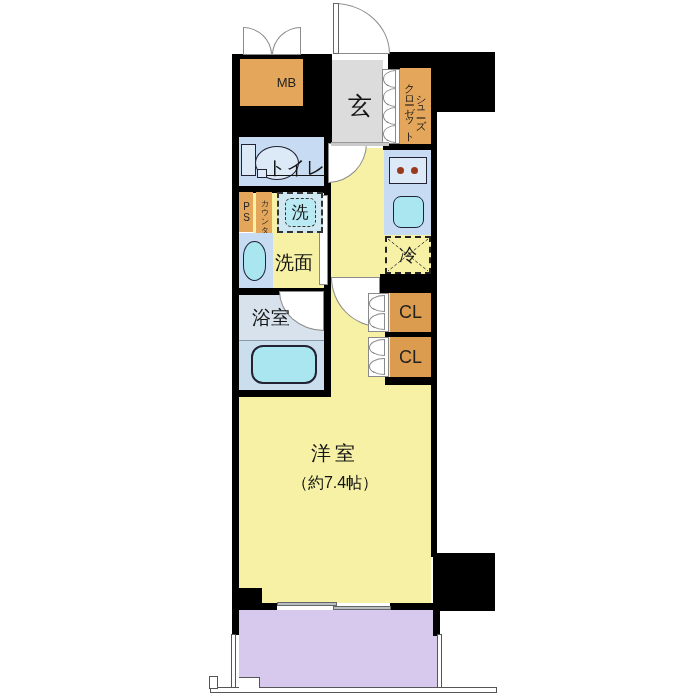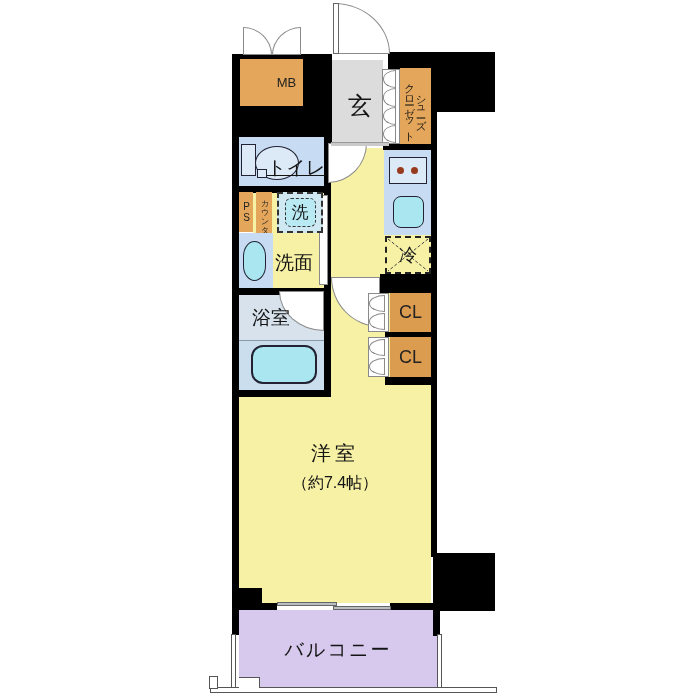--- a/index.html
+++ b/index.html
@@ -147,17 +147,14 @@
   <div class="fix" style="left:239px;top:677px;width:21px;height:11px;background:#fff;border-top:1px solid var(--rail);border-right:1px solid var(--rail);"></div>
 
   <span class="lbl" style="left:348px;top:90px;font-size:24px;">玄</span>
   <span class="lbl" style="left:267px;top:155px;font-size:19px;text-decoration:underline;">トイレ</span>
   <span class="lbl" style="left:275px;top:250px;font-size:19px;">洗面</span>
   <span class="lbl" style="left:252px;top:305px;font-size:19px;">浴室</span>
   <div class="lbl ctr" style="left:255px;top:440px;width:160px;flex-direction:column;gap:6px;">
     <span style="font-size:20px;letter-spacing:4px;">洋室</span>
     <span style="font-size:16px;">（約7.4帖）</span>
   </div>
-  <div class="lbl ctr" style="left:258px;top:637px;width:160px;">
-    <span style="font-size:19px;letter-spacing:2px;">バルコニー</span>
-  </div>
 
 </div>
 
 </body></html>

